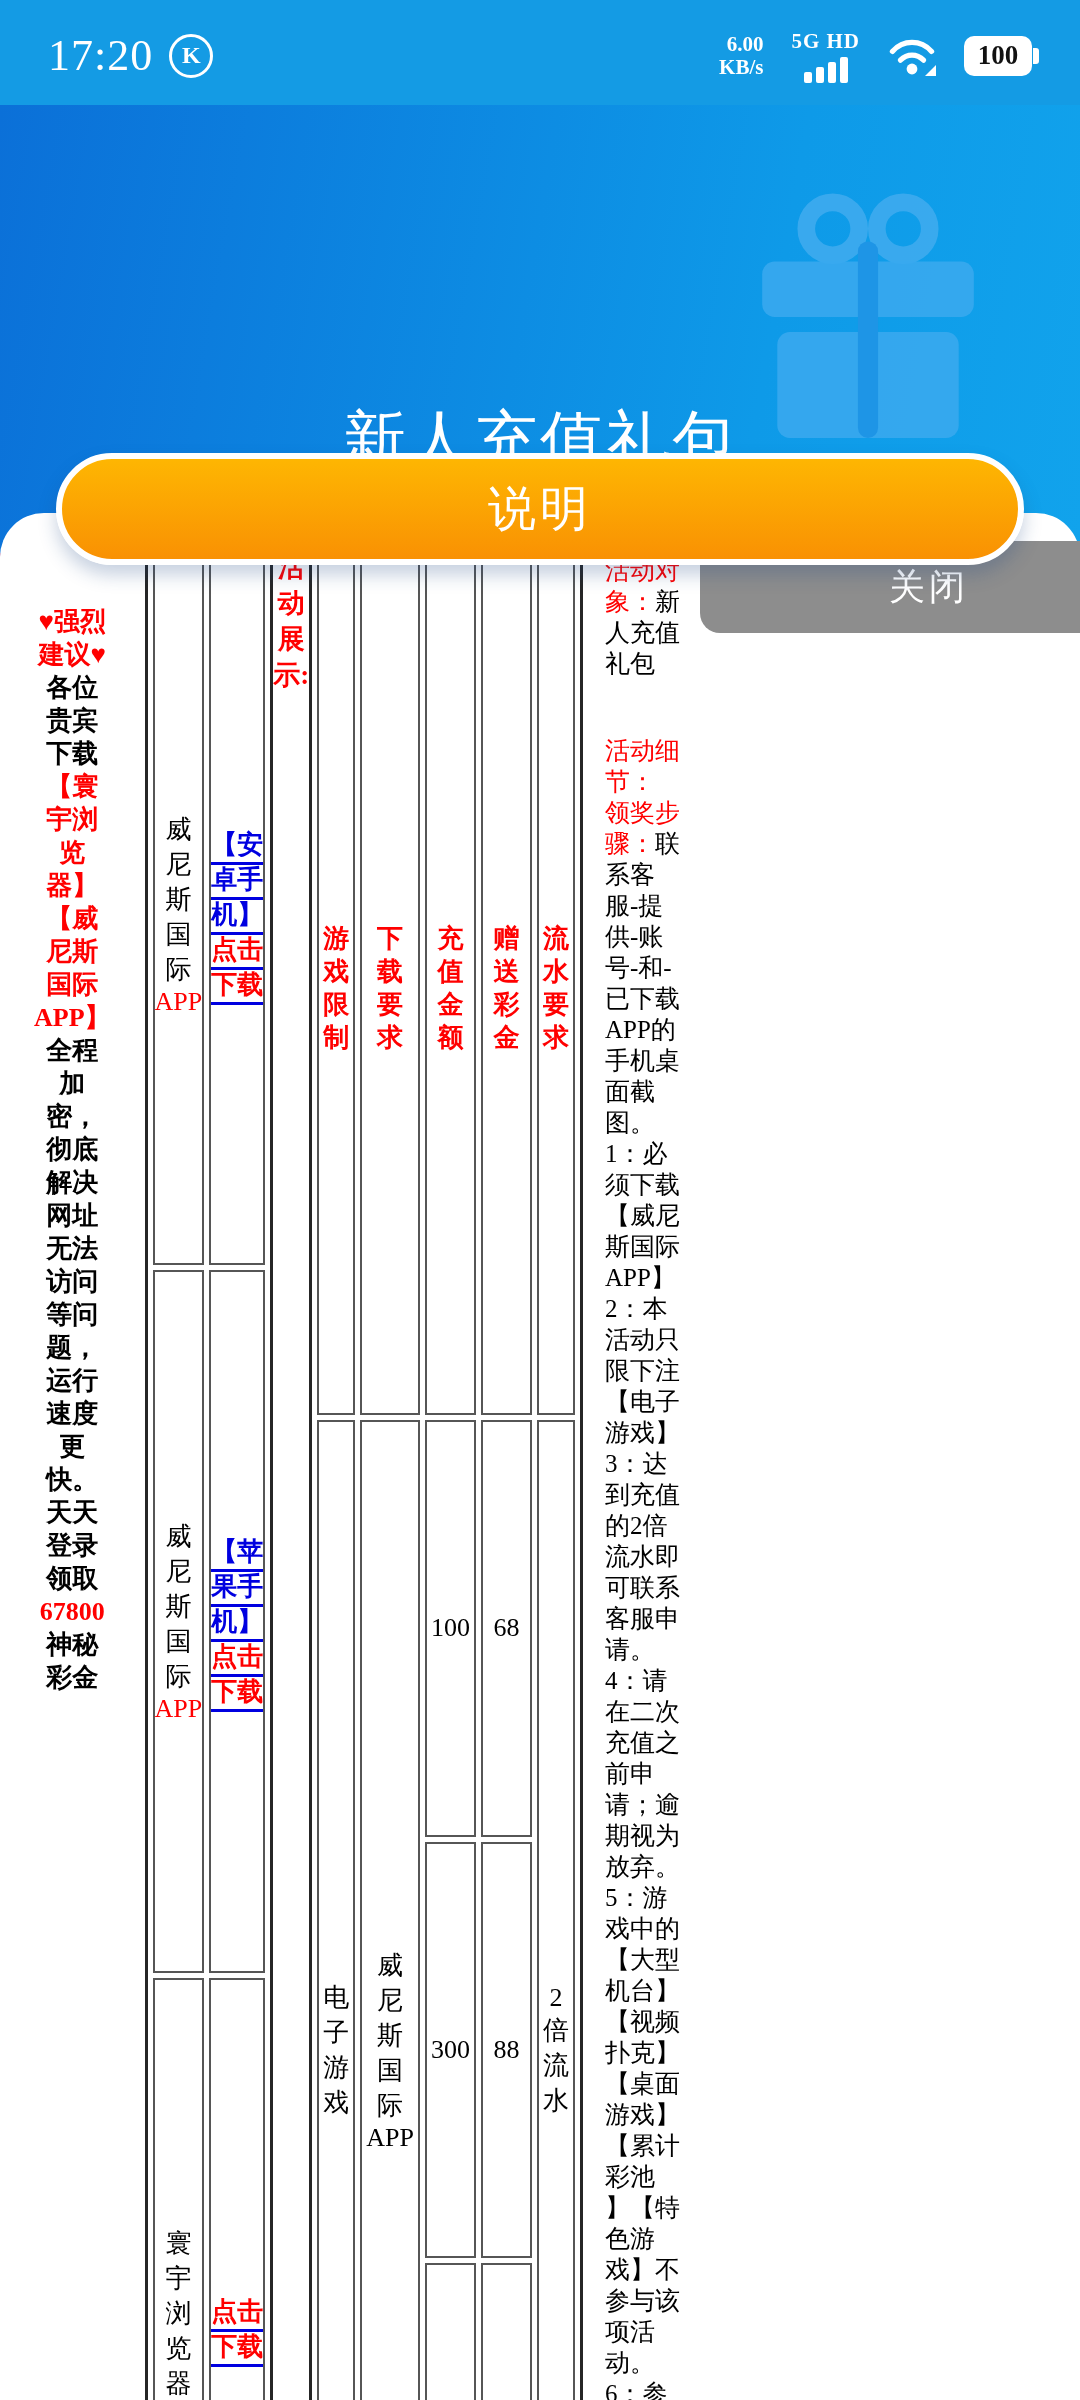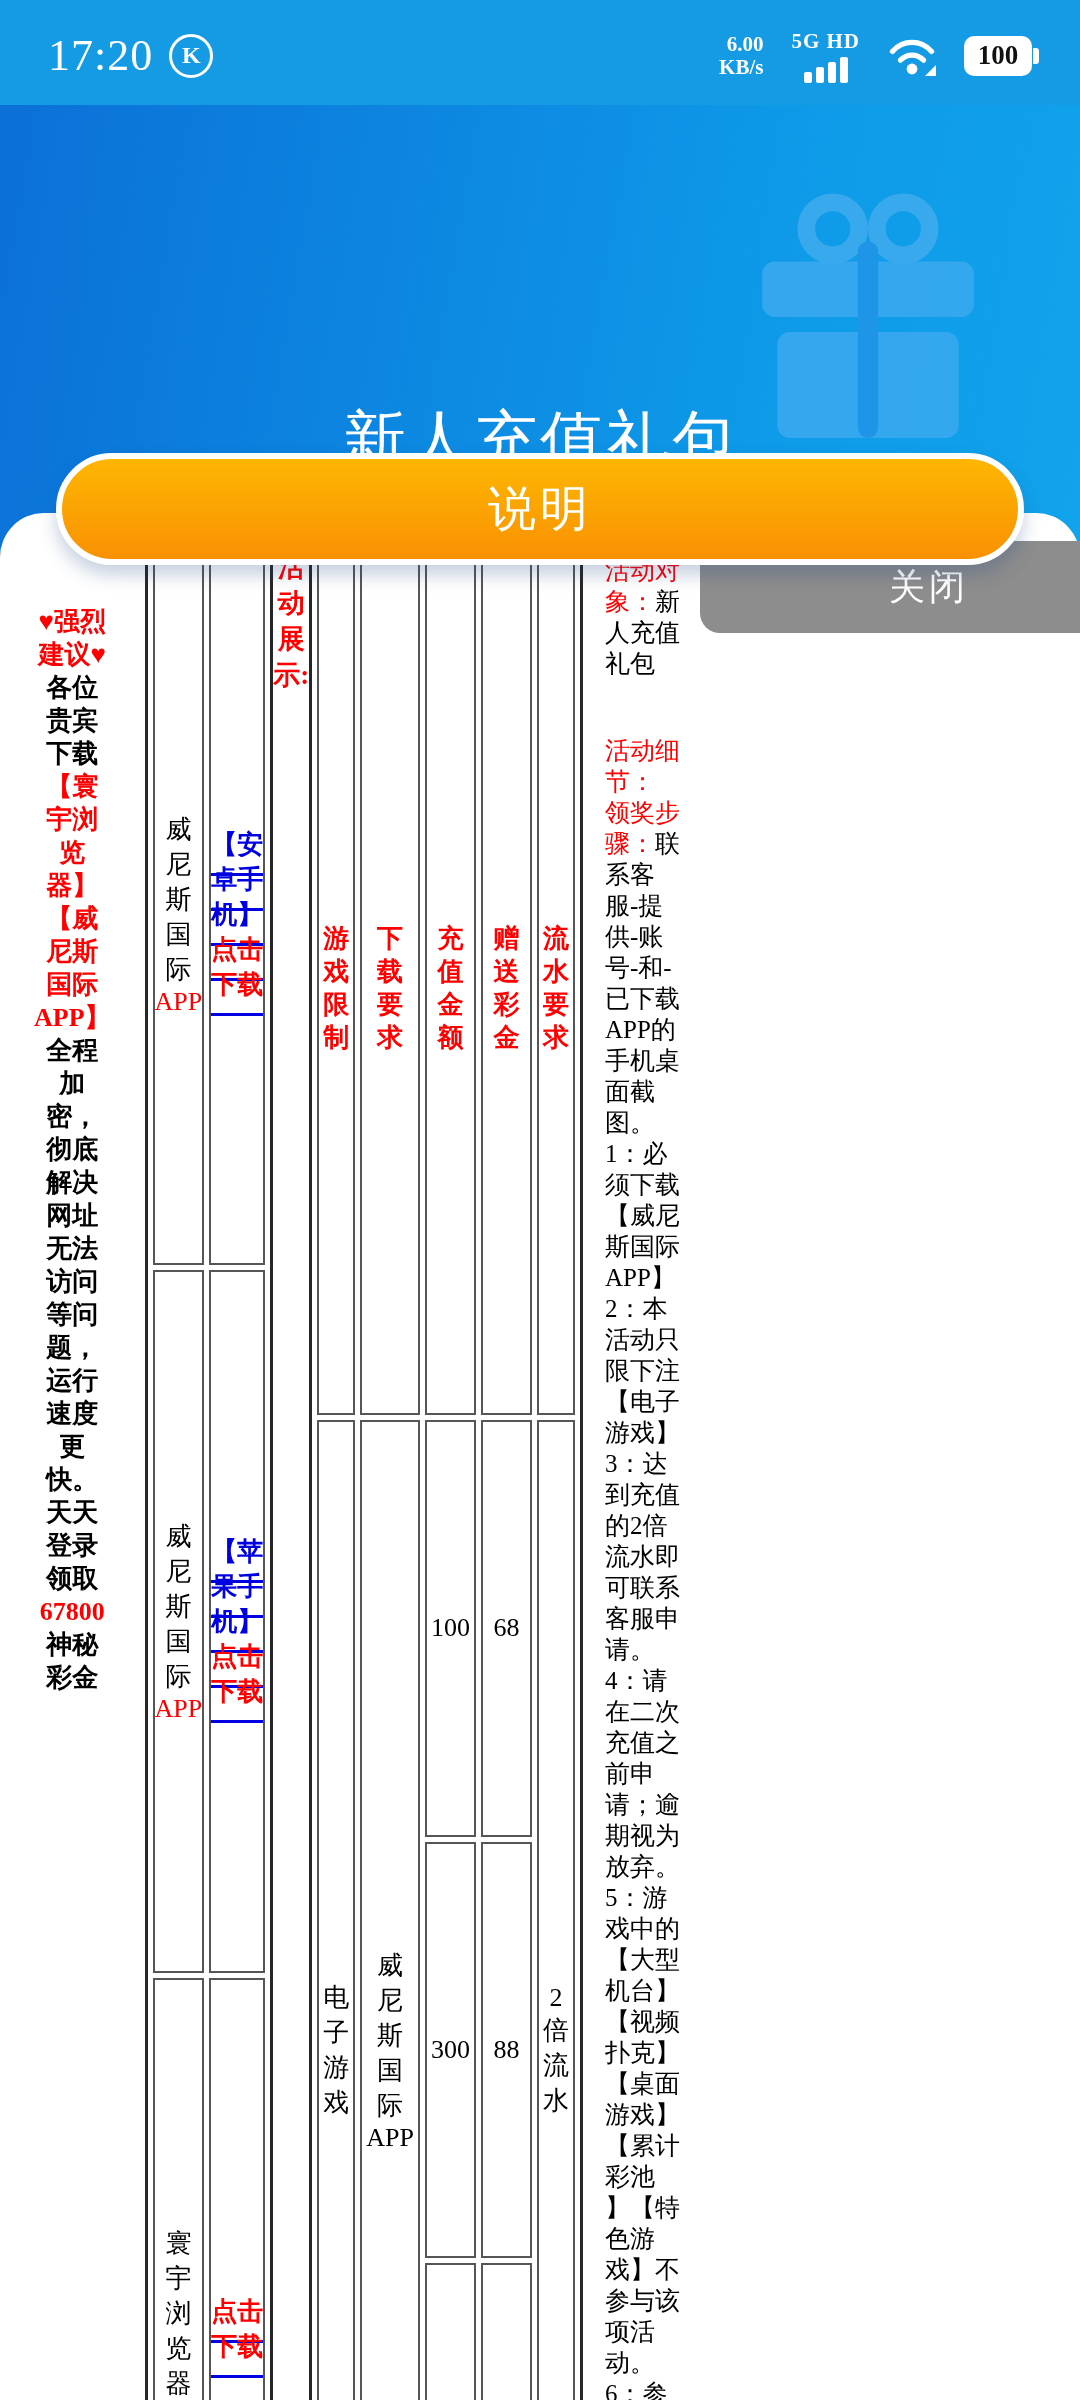--- a/index.html
+++ b/index.html
@@ -39,21 +39,21 @@
     box-shadow:0 10px 18px rgba(30,70,130,.25);cursor:pointer;font-family:inherit;}
 
   .warning{margin:92px 34px 0;text-align:center;font-size:26px;font-weight:700;line-height:33px;color:#000;}
   .red{color:#FF0000;}
   .blue{color:#0000E0;}
 
   table{border-collapse:separate;border-spacing:5px;background:#fff;}
   .dl-table{width:1036px;margin:42px auto 0;border:3px solid #262626;}
   .dl-table td{border:2px solid #565656;height:40px;text-align:center;font-size:26px;padding:0;}
   .dl-table a{color:#0000E0;font-weight:700;text-decoration:none;border-bottom:3px solid #0000E0;
-    padding-bottom:14px;cursor:pointer;}
+    padding-bottom:3px;cursor:pointer;}
 
   .act-heading{margin:36px 0 0;text-align:center;color:#FF0000;font-size:27px;font-weight:700;}
 
   .act-table{width:1036px;margin:40px auto 0;border:3px solid #262626;}
   .act-table th{border:2px solid #565656;color:#FF0000;font-size:26px;font-weight:700;line-height:33px;
     height:70px;padding:0 4px;}
   .act-table td{border:2px solid #565656;text-align:center;font-size:26px;height:40px;padding:0 4px;}
 
   .details{margin:42px 20px 0 22px;font-size:25px;line-height:31px;color:#000;}
   .details .line{min-height:31px;}

